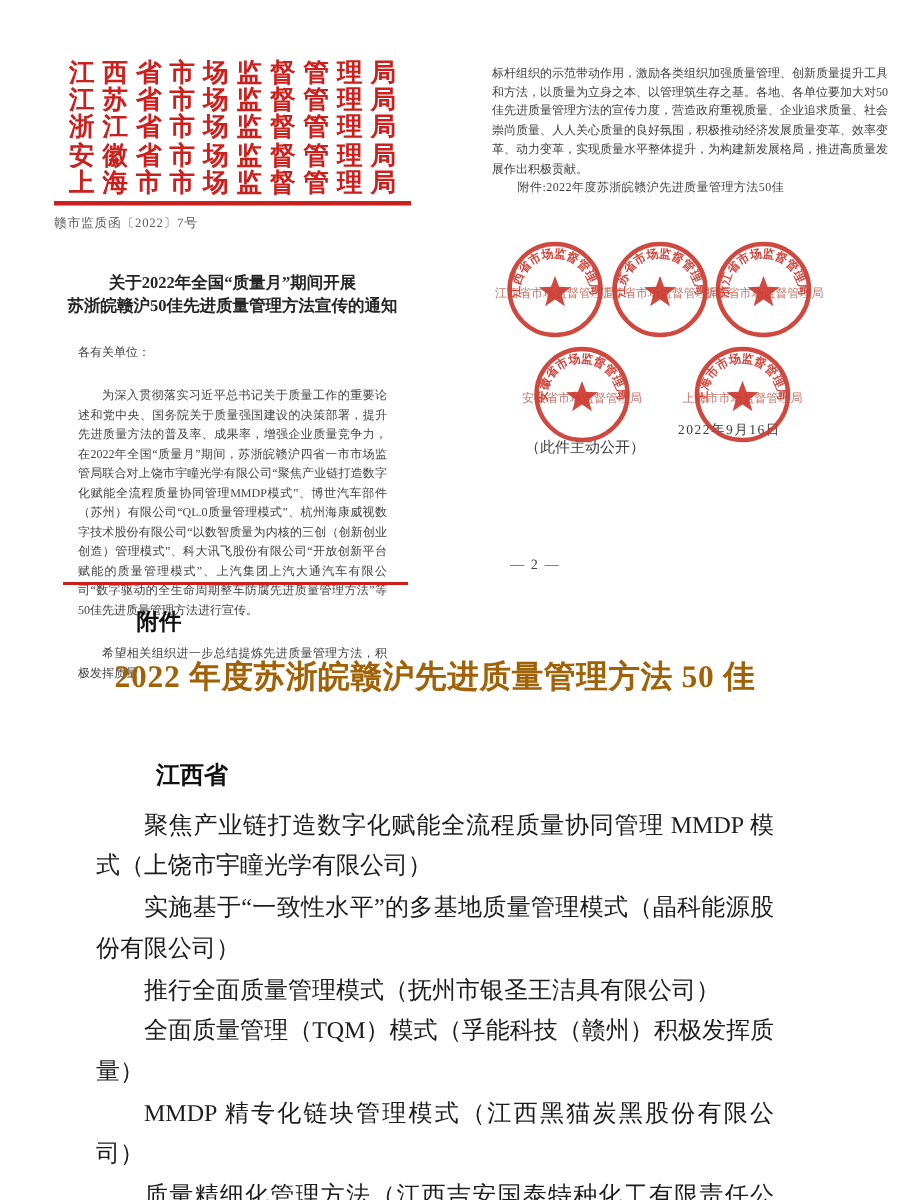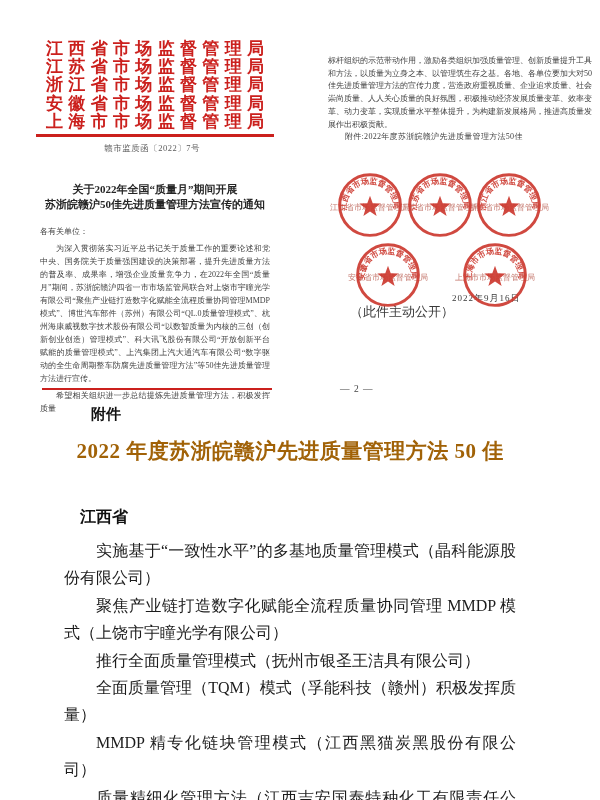--- a/index.html
+++ b/index.html
@@ -9,56 +9,56 @@
   .canvas { position:absolute; inset:0; background:#fff; }
 
   
   .page-left { position:absolute; left:36px; top:12px; width:238px; height:378px; }
   .letterhead { width:218px; margin:28px auto 0; }
   .letterhead .lh-line {
     color:#cb201d; font-weight:bold; font-size:17px; line-height:18.2px;
     text-align:justify; text-align-last:justify; letter-spacing:0;
   }
   .lh-rule { height:3px; background:#cb201d; margin-top:3px; }
-  .doc-number { margin-top:6px; padding-right:6px; text-align:center;
+  .doc-number { margin-top:6px; padding-right:6px; text-align:left;
     font-size:8.5px; color:#5a5a5a; letter-spacing:0.5px; }
   .doc-title { margin-top:27px; text-align:center; font-weight:bold;
     font-size:11px; line-height:15px; color:#252525; }
   .p1-body { margin-top:13px; font-size:8px; line-height:13px; color:#424242;
     text-align:justify; }
-  .p1-body p { margin:4px; }
+  .p1-body p { margin:16px; }
   .p1-body .indent { text-indent:2em; }
   .p1-bottom-rule { position:absolute; left:6px; bottom:0; width:230px;
     height:2.5px; background:#cb201d; }
 
   
-  .page-right { position:absolute; left:328px; top:12px; width:264px; height:400px; }
+  .page-right { position:absolute; left:328px; top:0; width:264px; height:400px; }
   .p2-cont { margin-top:43px; font-size:8px; line-height:12.7px; color:#424242;
     text-align:justify; }
   .p2-attach-ref { padding-left:17px; font-size:8px;
     color:#424242; letter-spacing:0.3px; }
 
   .seal-area { position:absolute; left:0; top:0; width:264px; height:400px; }
   .seal-underlay { position:absolute; width:84px; text-align:center;
     font-size:8px; color:#c4766c; white-space:nowrap; }
   .seal { position:absolute; width:66px; height:66px; opacity:0.92; }
   .sign-date { position:absolute; left:124px; top:280px; font-size:9px;
     color:#3a3a3a; letter-spacing:1px; }
-  .disclosure { position:absolute; left:22px; top:291px; font-size:13px;
+  .disclosure { position:absolute; left:22px; top:291px; font-size:10px;
     color:#3a3a3a; }
   .page-number { position:absolute; left:12px; top:372px; font-size:9.5px;
     color:#444; letter-spacing:1px; }
 
   
   .attachment { position:absolute; left:64px; top:400px; width:452px; color:#171717; }
   .att-label { margin-top:5px; font-size:15px; font-weight:bold;
     font-family:"Liberation Sans", sans-serif; color:#111;padding-left:27px; }
   .att-title { margin-top:13px; text-align:center; font-weight:bold;
     font-size:21px; letter-spacing:0.5px; color:#a16207; }
-  .att-province { margin-top:42px; margin-left:16px; font-size:16px;
+  .att-province { margin-top:42px; margin-left:40px; font-size:16px;
     font-weight:bold; color:#111; }
   .att-entries { margin-top:9px; }
   .entry { font-size:16px; line-height:27.4px; text-indent:2em; margin:0;
     text-align:justify; color:#1c1c1c; }
 </style>
 </head>
 <body>
 
 <div class="canvas">
 
@@ -132,22 +132,22 @@
 
       <span class="page-number">— 2 —</span>
     </div>
   </section>
 
   <section class="attachment">
     <div class="att-label">附件</div>
     <h1 class="att-title">2022 年度苏浙皖赣沪先进质量管理方法 50 佳</h1>
     <div class="att-province">江西省</div>
     <div class="att-entries">
+      <p class="entry">聚焦产业链打造数字化赋能全流程质量协同管理 MMDP 模式（上饶市宇瞳光学有限公司）</p>
       <p class="entry">实施基于“一致性水平”的多基地质量管理模式（晶科能源股份有限公司）</p>
-      <p class="entry">聚焦产业链打造数字化赋能全流程质量协同管理 MMDP 模式（上饶市宇瞳光学有限公司）</p>
       <p class="entry">推行全面质量管理模式（抚州市银圣王洁具有限公司）</p>
       <p class="entry">全面质量管理（TQM）模式（孚能科技（赣州）积极发挥质量）</p>
       <p class="entry">MMDP 精专化链块管理模式（江西黑猫炭黑股份有限公司）</p>
       <p class="entry">质量精细化管理方法（江西吉安国泰特种化工有限责任公司）</p>
 
     </div>
   </section>
 
 </div>
 

